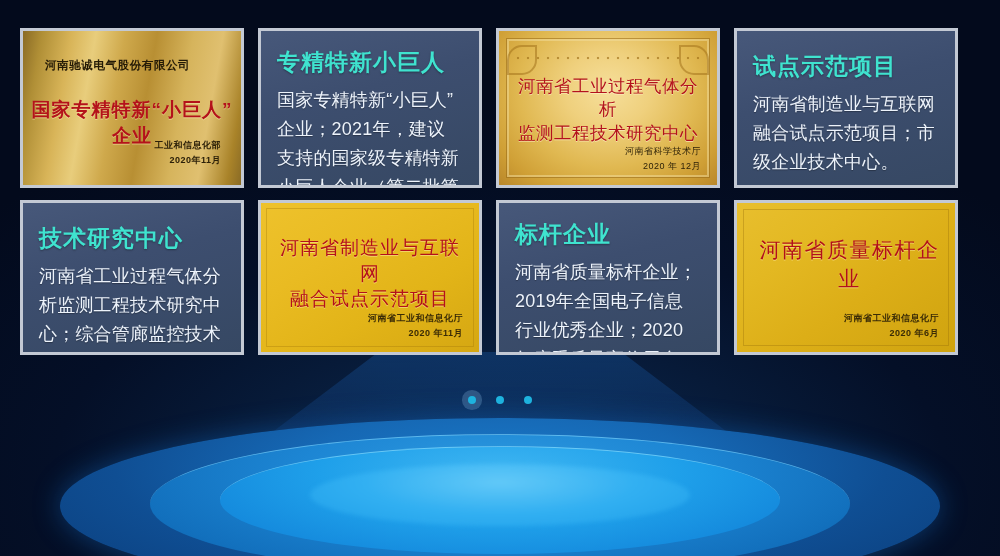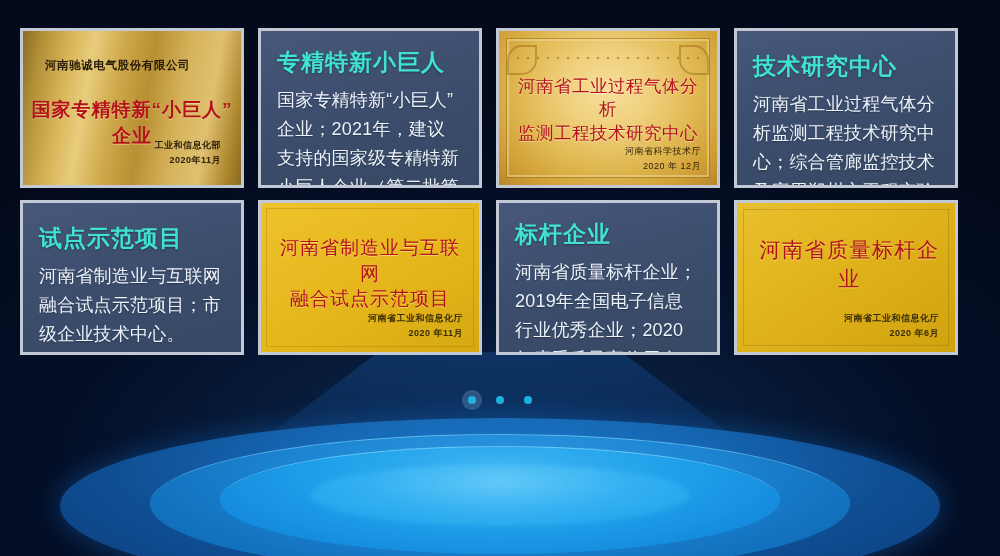--- a/index.html
+++ b/index.html
@@ -319,27 +319,27 @@
         <div class="plaque-title">河南省工业过程气体分析
 监测工程技术研究中心</div>
         <div class="plaque-footer">
           <div>河南省科学技术厅</div>
           <div>2020 年 12月</div>
         </div>
       </div>
     </div>
 
     <div class="card card-info pad-lg">
+      <div class="c-title">试点示范项目</div>
+      <div class="c-body">河南省制造业与互联网融合试点示范项目；市级企业技术中心。</div>
+    </div>
+
+    <div class="card card-info pad-lg">
       <div class="c-title">技术研究中心</div>
       <div class="c-body">河南省工业过程气体分析监测工程技术研究中心；综合管廊监控技术及应用郑州市工程实验室。</div>
-    </div>
-
-    <div class="card card-info pad-lg">
-      <div class="c-title">试点示范项目</div>
-      <div class="c-body">河南省制造业与互联网融合试点示范项目；市级企业技术中心。</div>
     </div>
 
     <div class="card card-plaque plaque-c">
       <div class="plaque-inner">
         <div class="plaque-title">河南省制造业与互联网
 融合试点示范项目</div>
         <div class="plaque-footer">
           <div>河南省工业和信息化厅</div>
           <div>2020 年11月</div>
         </div>

